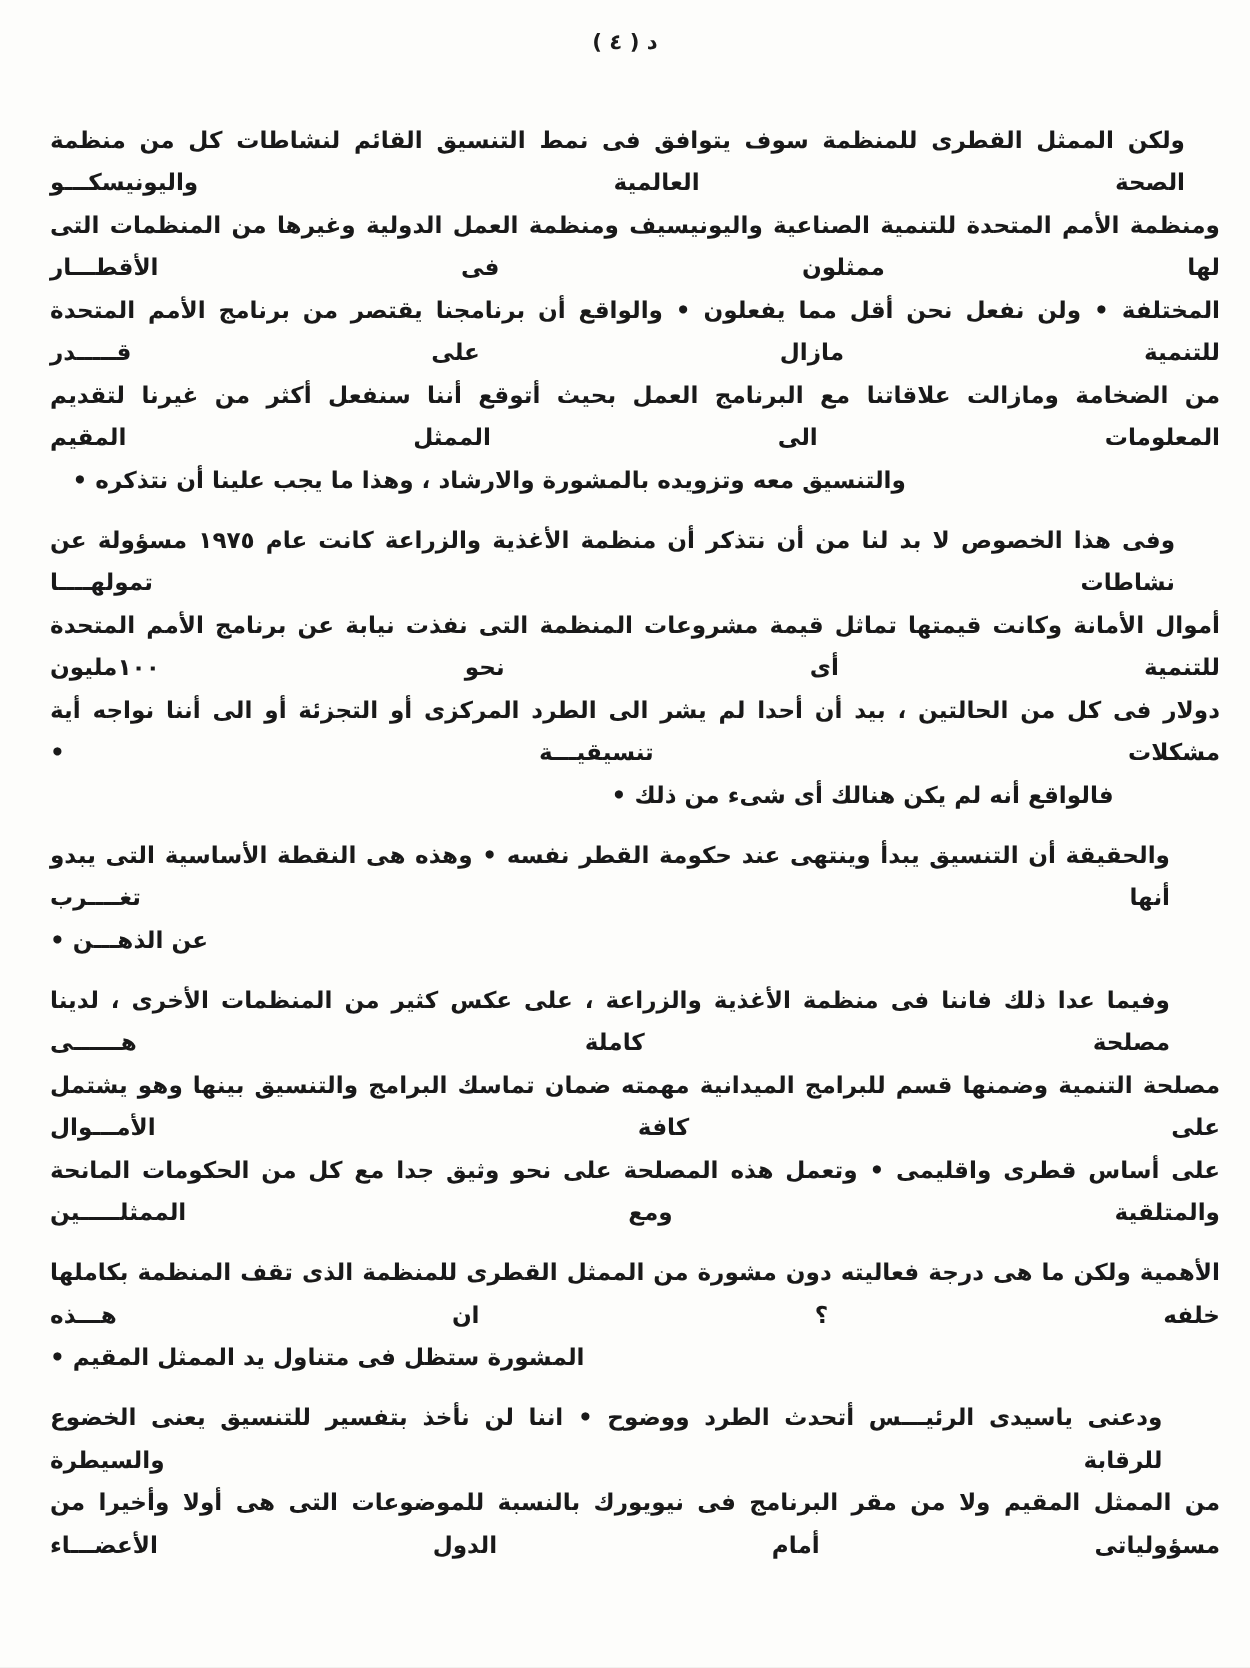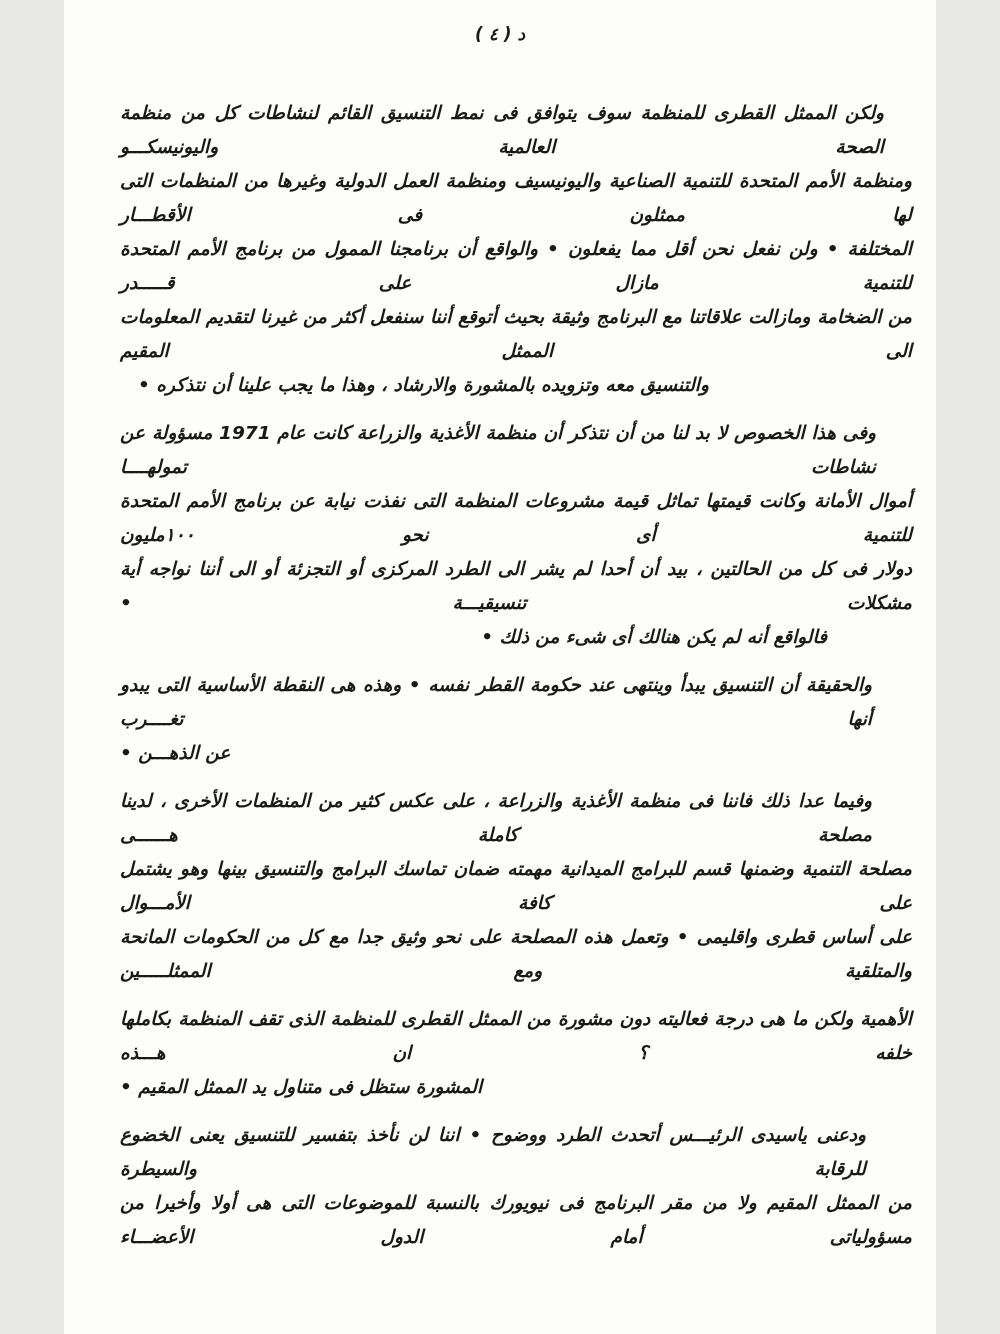--- a/index.html
+++ b/index.html
@@ -1,43 +1,42 @@
 <!DOCTYPE html>
 <html lang="ar"><head>
 <meta charset="utf-8">
 <style>
   html,body{margin:0;padding:0;background:#e8e8e6;}
   .page{
     position:relative;
-    width:872px;height:1334px;
+    width:1000px;height:1334px;
     margin:0 auto;
     background:#fdfdfb;
     overflow:hidden;
     font-family:"DejaVu Sans", sans-serif;
     color:#171717;
     direction:rtl;
-    font-style:italic;
   }
   .page-header{
     position:absolute;
     top:24px;left:0;right:0;
     text-align:center;
     font-size:17px;
     font-weight:bold;
     letter-spacing:2px;
     color:#1b1b1b;
   }
   .document-body{
     position:absolute;
     top:96px;
     right:24px;
     left:40px;
   }
   .paragraph{
-    margin:0 0 14px 16px;
+    margin:0 0 14px 0;
   }
   .line{
     font-size:18.5px;
     font-weight:bold;
     line-height:34px;
     white-space:normal;
     color:#191919;
   }
   .align-justify{
     text-align:justify;
@@ -64,26 +63,26 @@
 </head>
 <body>
 
 <div class="page">
   <div class="page-header">د ( ٤ )</div>
 
   <div class="document-body">
       <div class="paragraph">
         <div class="line align-justify" style="padding-right: 28px;">ولكن الممثل القطرى للمنظمة سوف يتوافق فى نمط التنسيق القائم لنشاطات كل من منظمة الصحة العالمية واليونيسكـــو</div>
         <div class="line align-justify">ومنظمة الأمم المتحدة للتنمية الصناعية واليونيسيف ومنظمة العمل الدولية وغيرها من المنظمات التى لها ممثلون فى الأقطـــار</div>
-        <div class="line align-justify">المختلفة • ولن نفعل نحن أقل مما يفعلون • والواقع أن برنامجنا الممول من برنامج الأمم المتحدة للتنمية مازال على قـــــدر</div>
-        <div class="line align-justify">من الضخامة ومازالت علاقاتنا مع البرنامج وثيقة بحيث أتوقع أننا سنفعل أكثر من غيرنا لتقديم المعلومات الى الممثل المقيم</div>
+        <div class="line align-justify">المختلفة • ولن نفعل نحن أقل مما يفعلون • والواقع أن برنامجنا يقتصر من برنامج الأمم المتحدة للتنمية مازال على قـــــدر</div>
+        <div class="line align-justify">من الضخامة ومازالت علاقاتنا مع البرنامج العمل بحيث أتوقع أننا سنفعل أكثر من غيرنا لتقديم المعلومات الى الممثل المقيم</div>
         <div class="line align-left" style="padding-left: 18px;">والتنسيق معه وتزويده بالمشورة والارشاد ، وهذا ما يجب علينا أن نتذكره •</div>
       </div>
       <div class="paragraph">
-        <div class="line align-justify" style="padding-right: 36px;">وفى هذا الخصوص لا بد لنا من أن نتذكر أن منظمة الأغذية والزراعة كانت عام 1971 مسؤولة عن نشاطات تمولهــــا</div>
+        <div class="line align-justify" style="padding-right: 36px;">وفى هذا الخصوص لا بد لنا من أن نتذكر أن منظمة الأغذية والزراعة كانت عام ١٩٧٥ مسؤولة عن نشاطات تمولهــــا</div>
         <div class="line align-justify">أموال الأمانة وكانت قيمتها تماثل قيمة مشروعات المنظمة التى نفذت نيابة عن برنامج الأمم المتحدة للتنمية أى نحو ١٠٠مليون</div>
         <div class="line align-justify">دولار فى كل من الحالتين ، بيد أن أحدا لم يشر الى الطرد المركزى أو التجزئة أو الى أننا نواجه أية مشكلات تنسيقيـــة •</div>
         <div class="line align-right" style="padding-right: 85px;">فالواقع أنه لم يكن هنالك أى شىء من ذلك •</div>
       </div>
       <div class="paragraph">
         <div class="line align-justify" style="padding-right: 40px;">والحقيقة أن التنسيق يبدأ وينتهى عند حكومة القطر نفسه • وهذه هى النقطة الأساسية التى يبدو أنها تغــــرب</div>
         <div class="line align-left">عن الذهـــن •</div>
       </div>
       <div class="paragraph">
         <div class="line align-justify" style="padding-right: 40px;">وفيما عدا ذلك فاننا فى منظمة الأغذية والزراعة ، على عكس كثير من المنظمات الأخرى ، لدينا مصلحة كاملة هــــــى</div>

